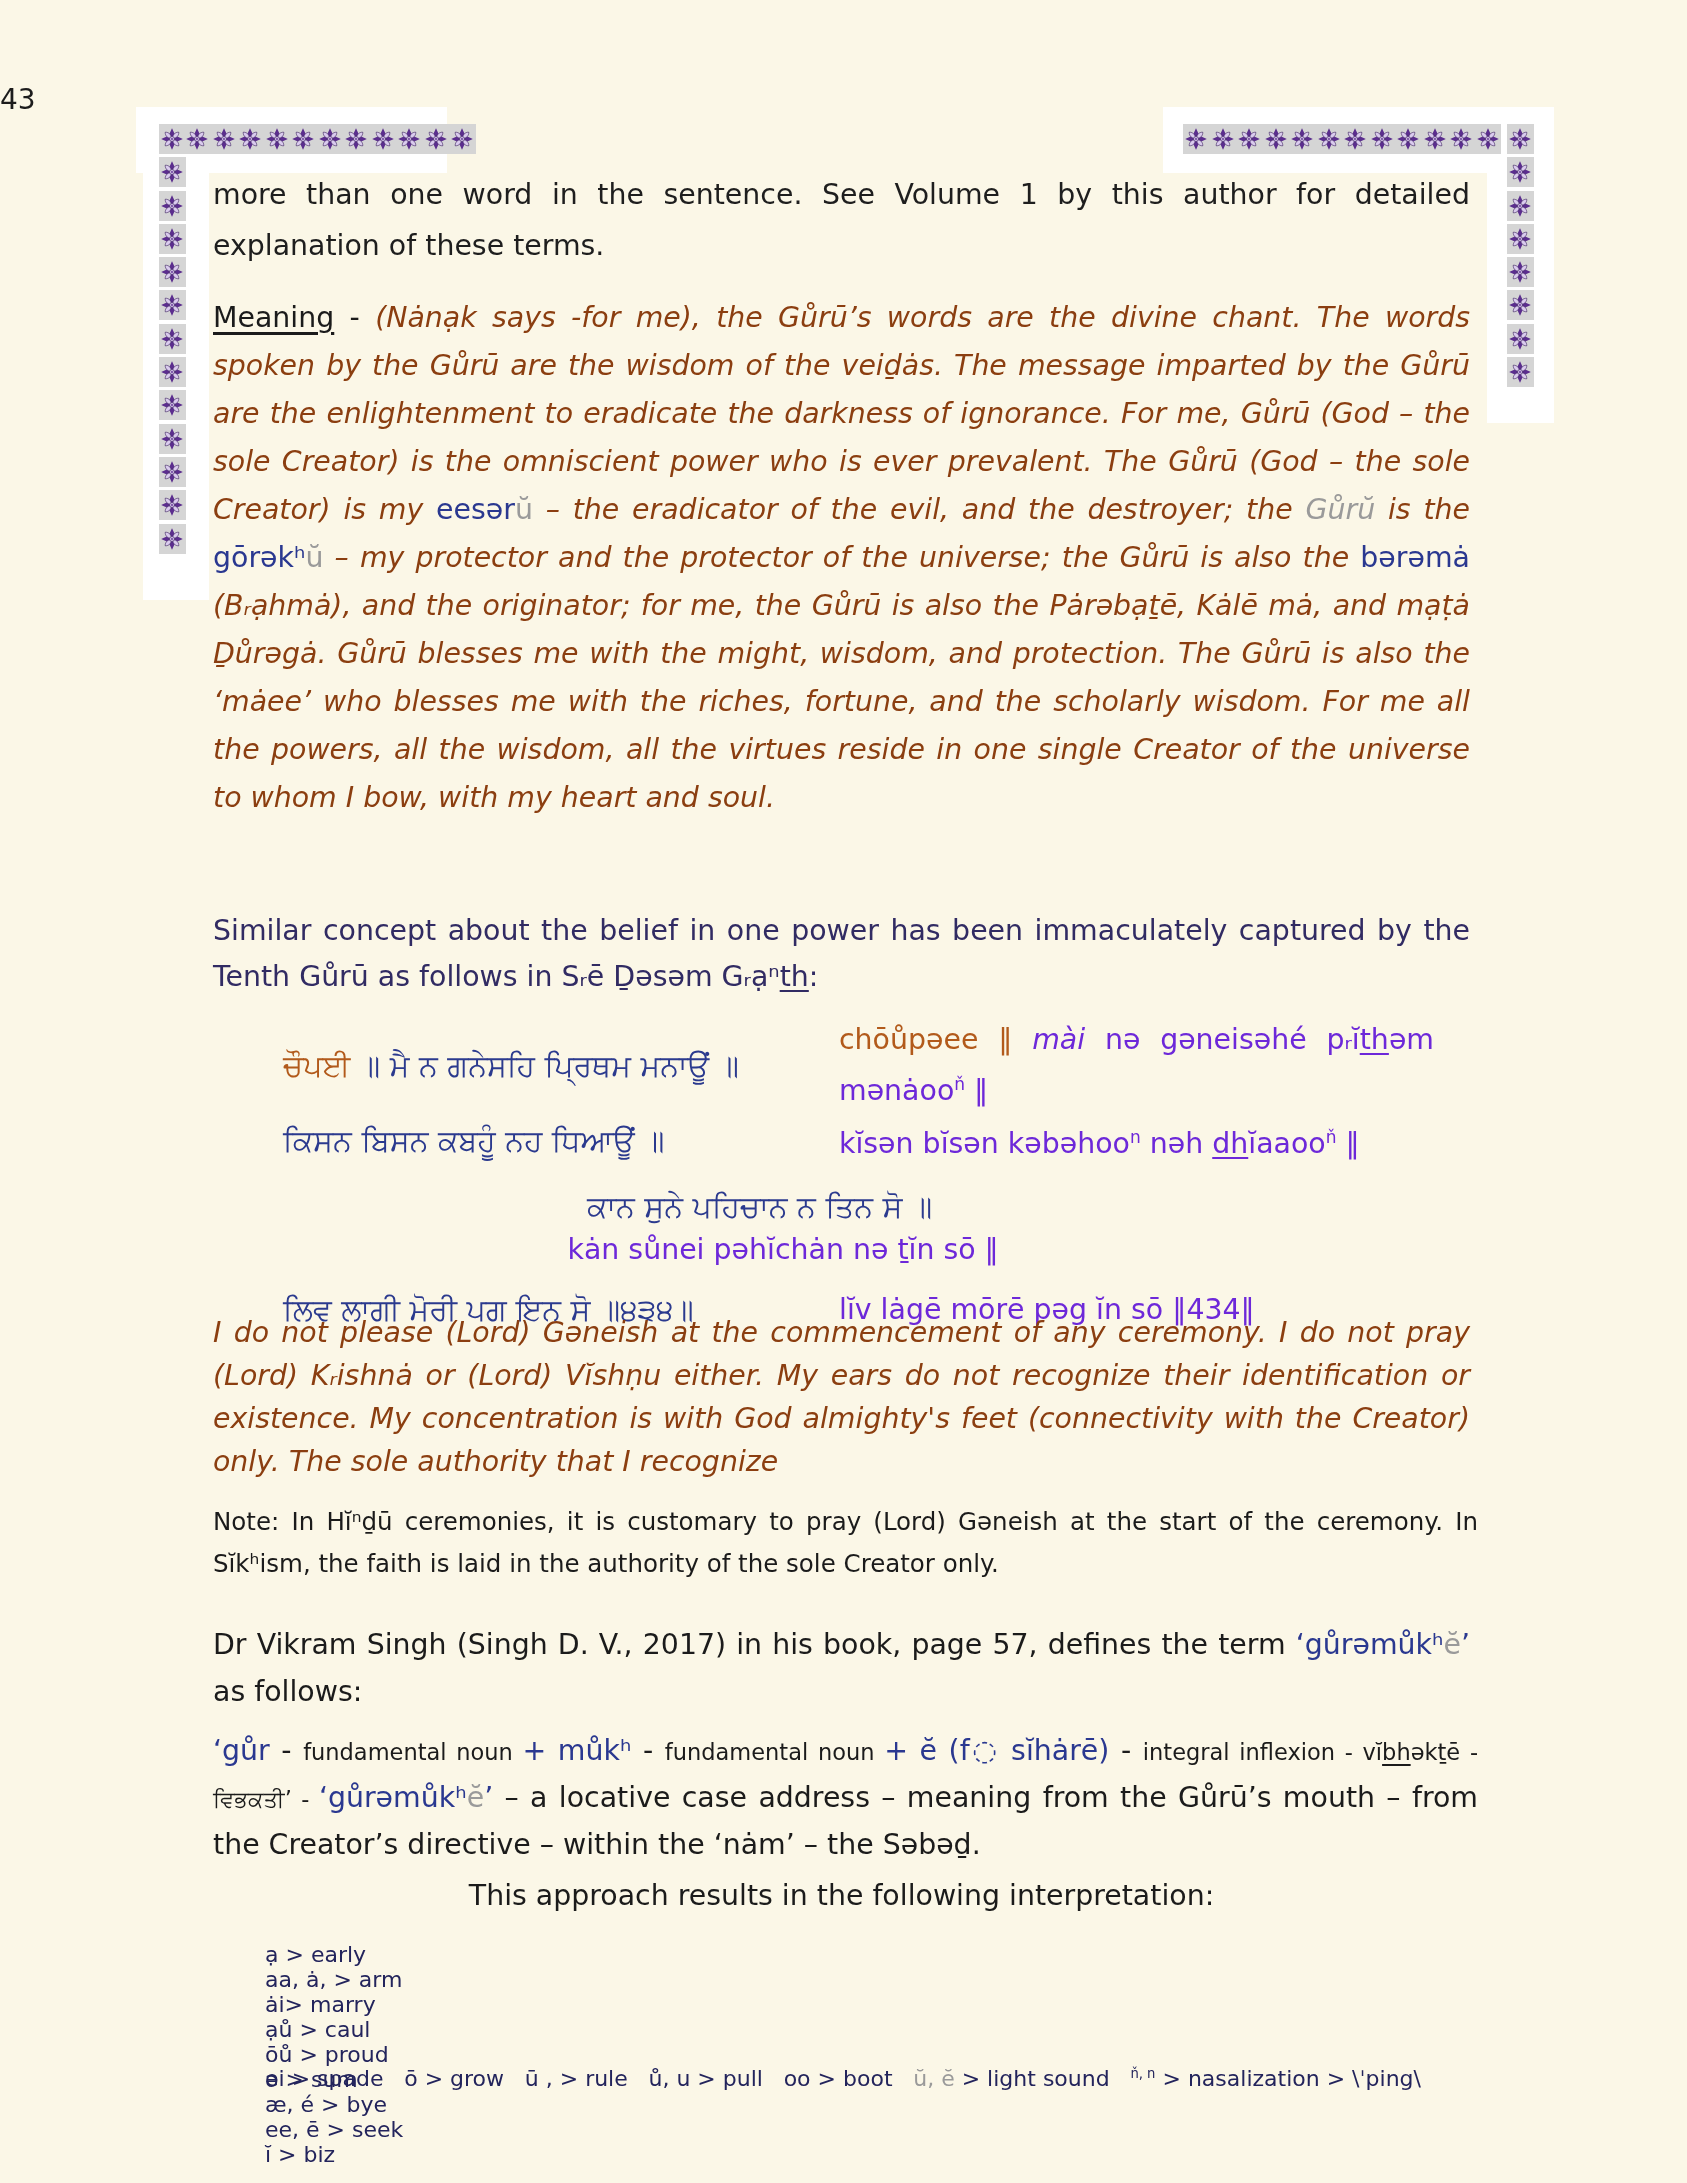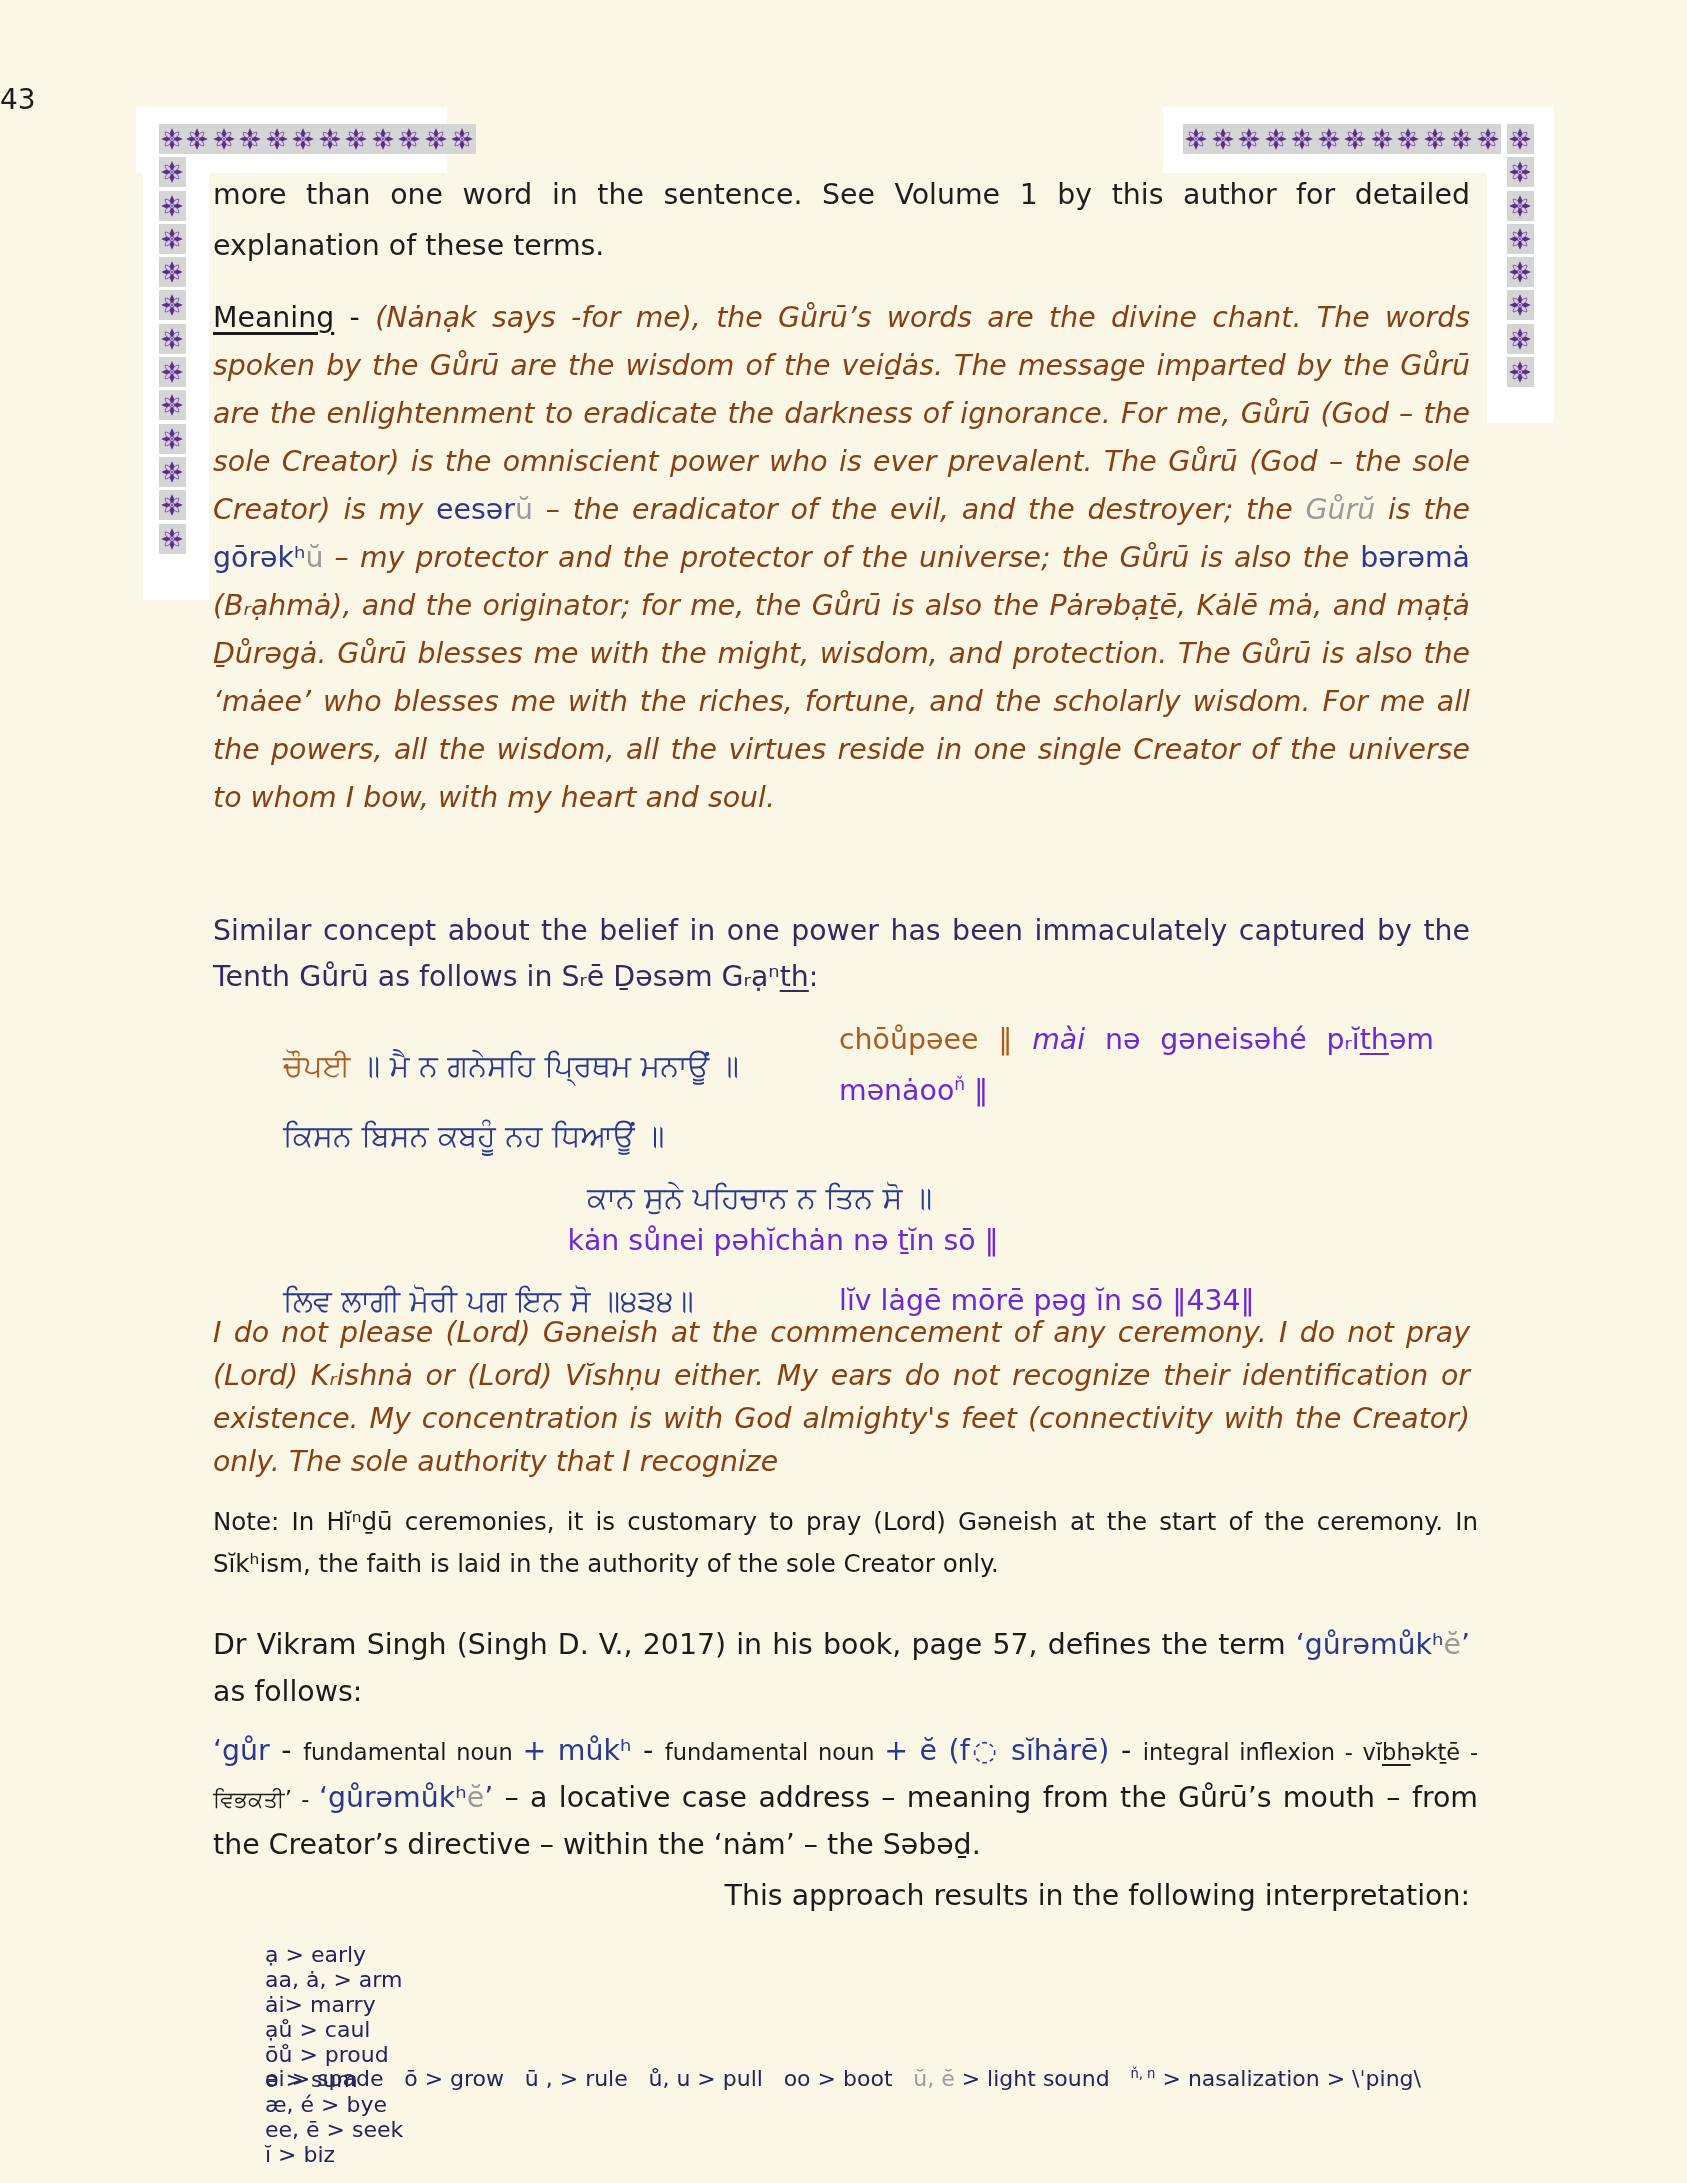--- a/index.html
+++ b/index.html
@@ -26,21 +26,21 @@
   .vrow{display:flex;align-items:center;}
   .vrow-1{margin-bottom:1.3px;}
   .vrow-2{margin-bottom:20px;}
   .vrow-3{margin-bottom:16px;flex-direction:column;}
   .vg{width:556px;font-size:30px;line-height:42px;flex:0 0 auto;}
   .vt{width:595px;font-size:28.4px;line-height:44px;text-align:justify;}
   #translation{top:1311px;font-size:28.4px;line-height:43px;color:#8B3E10;font-style:italic;}
   #note{top:1501px;width:1265px;font-size:24.5px;line-height:42px;color:#1b1b1b;}
   #vikram{top:1621px;font-size:28.4px;line-height:47px;}
   #breakdown{top:1728px;width:1265px;font-size:28.4px;line-height:46px;}
-  #approach{top:1879px;font-size:28.4px;text-align:right;}
+  #approach{top:1879px;font-size:28.4px;text-align:center;}
   .pron{position:absolute;left:265px;width:1156px;display:flex;
         justify-content:space-between;font-size:22px;color:#23245C;white-space:nowrap;}
   #pron1{top:1942px;flex-direction:column;}
   #pron2{top:2066px;}
   #pagenum{position:absolute;top:83px;left:0;width:100%;text-align:left;
            font-size:28px;color:#1c1c1c;}
   
   .k{color:#1b1b1b;}
   .ksm{color:#1b1b1b;font-size:22.5px;}
   .bi{color:#8B3E10;font-style:italic;}
@@ -323,20 +323,21 @@
 
 <div id="similar" class="block"><span class="sim">Similar concept about the belief in one power has been immaculately captured by the Tenth Gůrū as follows in Sᵣē Ḏəsəm Gᵣạⁿ</span><span class="sim u">th</span><span class="sim">:</span></div>
 
 <div id="verse">
   <div class="vrow vrow-1">
     <div class="vg"><span class="or">ਚੌਪਈ</span><span class="gm"> ॥ ਮੈ ਨ ਗਨੇਸਹਿ ਪ੍ਰਿਥਮ ਮਨਾਊਂ ॥</span></div>
     <div class="vt"><span class="or">chōůpəee ‖ </span><span class="nv i">mài</span><span class="nv"> nə gəneisəhé pᵣĭ</span><span class="nv u">th</span><span class="nv">əm mənȧoo</span><span class="nv sups">ň</span><span class="nv"> ‖</span></div>
   </div>
   <div class="vrow vrow-2">
     <div class="vg"><span class="gm">ਕਿਸਨ ਬਿਸਨ ਕਬਹੂੰ ਨਹ ਧਿਆਊਂ ॥</span></div>
+    <div class="vt"><span class="nv">kĭsən bĭsən kəbəhoo</span><span class="nv sups">n</span><span class="nv"> nəh </span><span class="nv u">dh</span><span class="nv">ĭaaoo</span><span class="nv sups">ň</span><span class="nv"> ‖</span></div>
   </div>
   <div class="vrow vrow-3">
     <div class="vg"><span class="gm">ਕਾਨ ਸੁਨੇ ਪਹਿਚਾਨ ਨ ਤਿਨ ਸੋ ॥</span></div>
     <div class="vt"><span class="nv">kȧn sůnei pəhĭchȧn nə ṯĭn sō ‖</span></div>
   </div>
   <div class="vrow">
     <div class="vg"><span class="gm">ਲਿਵ ਲਾਗੀ ਮੋਰੀ ਪਗ ਇਨ ਸੋ ॥੪੩੪॥</span></div>
     <div class="vt"><span class="nv">lĭv lȧgē mōrē pəg ĭn sō ‖434‖</span></div>
   </div>
 </div>

